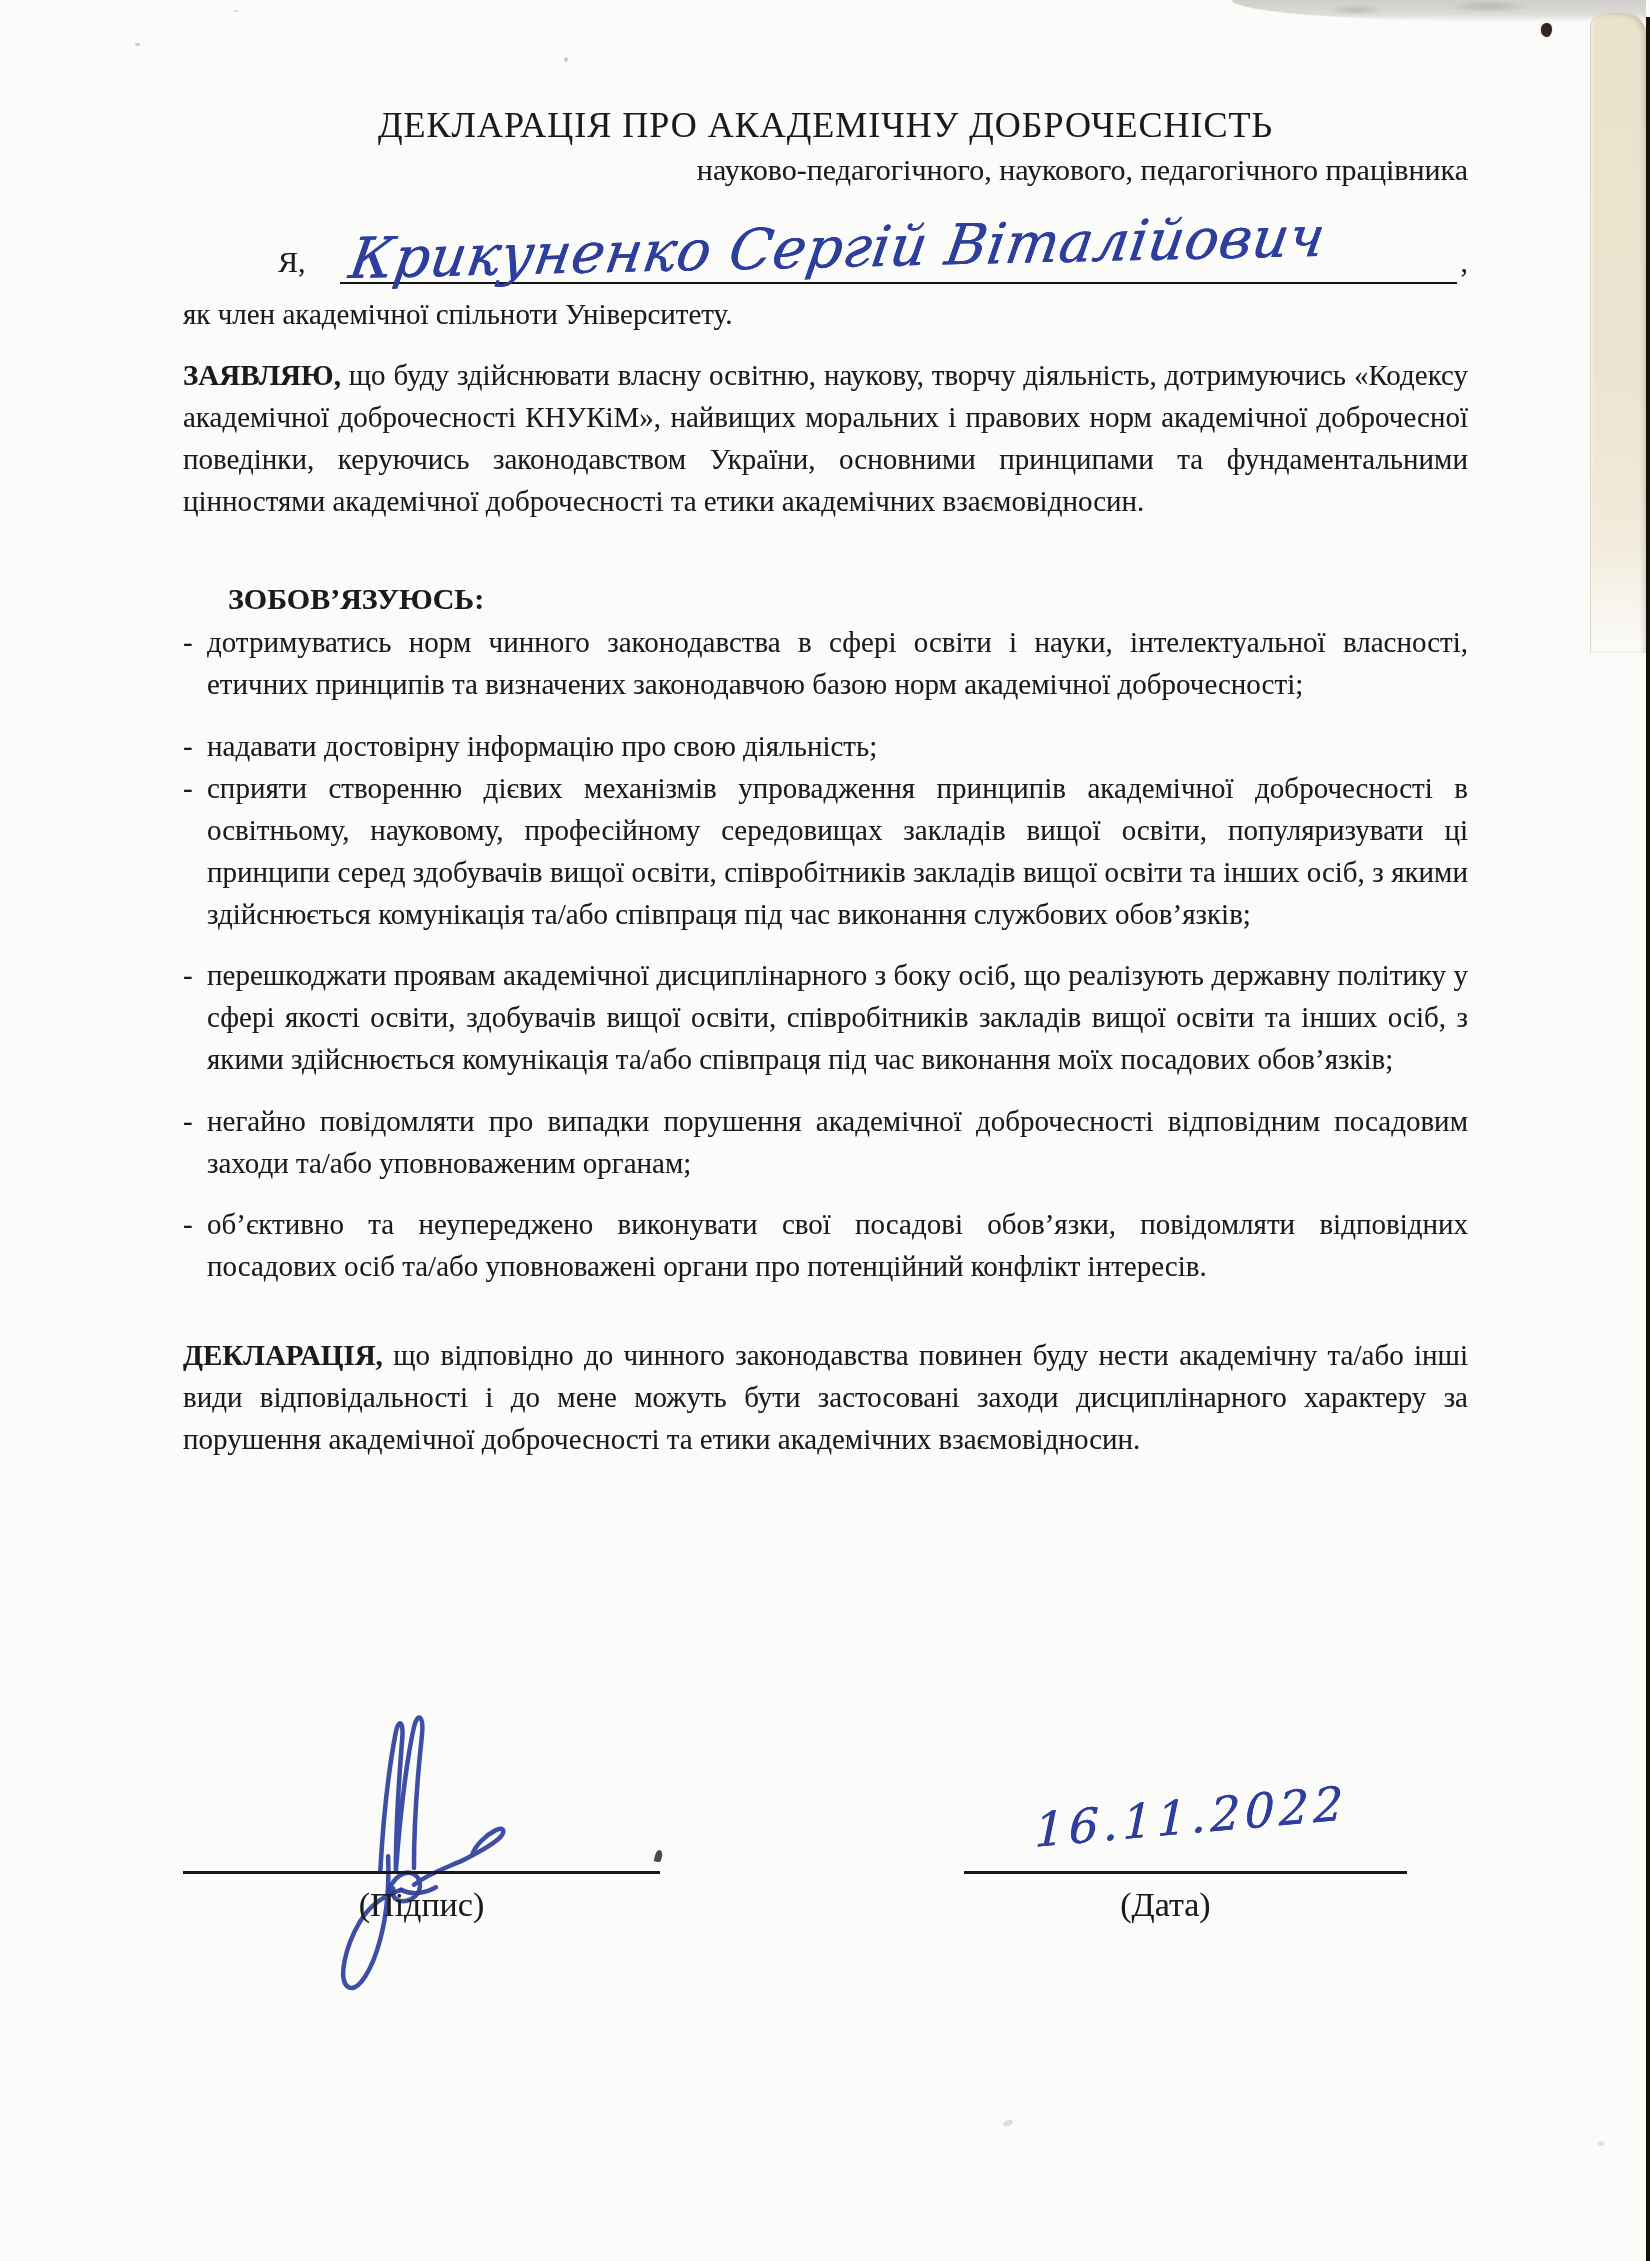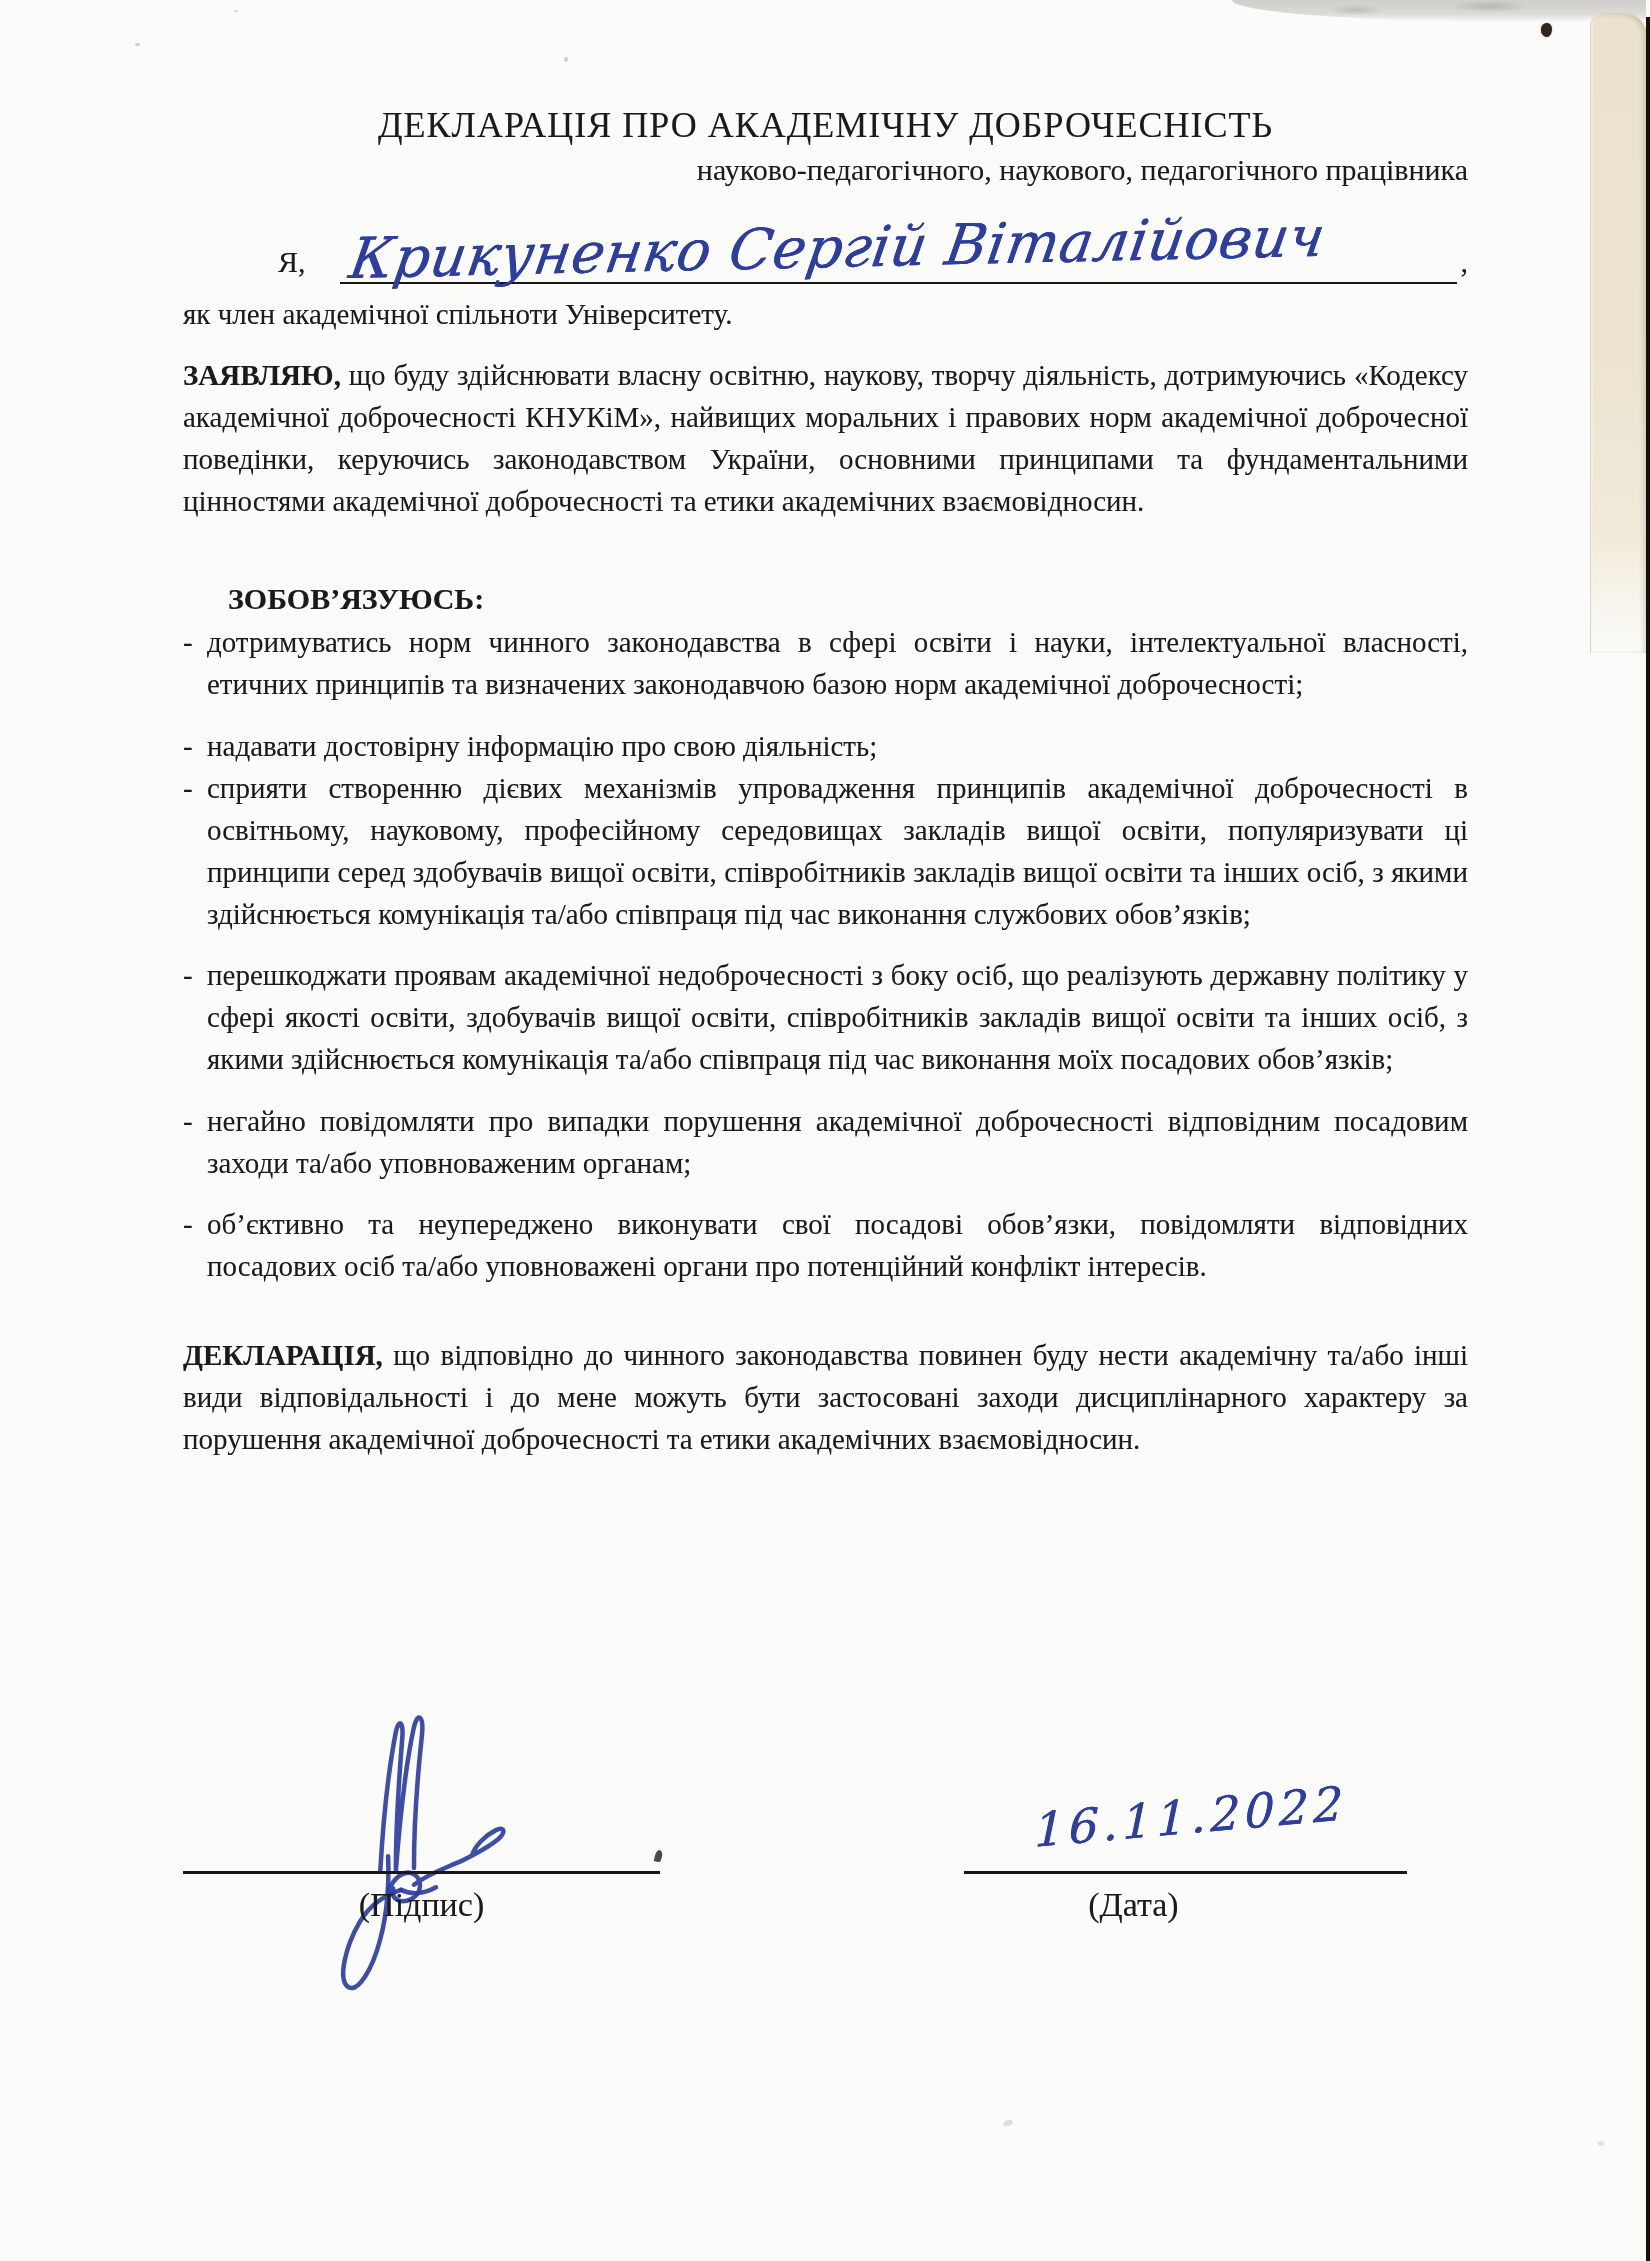--- a/index.html
+++ b/index.html
@@ -96,21 +96,21 @@
   
   .sig-line{position:absolute;height:2.6px;background:#181816;}
   .sig-line.left{left:183px;top:1871px;width:477px;}
   .sig-line.right{left:964px;top:1871px;width:443px;}
   .sig-label{
     position:absolute;text-align:center;font-size:34px;line-height:31px;
     color:#1b1b19;text-shadow:0 0 0.6px rgba(35,35,33,.35);
     font-family:"Liberation Serif", serif;
   }
   .sig-label.left{left:183px;top:1889px;width:477px;}
-  .sig-label.right{left:912px;top:1889px;width:443px;}
+  .sig-label.right{left:944px;top:1889px;width:443px;}
   .hw-date{
     position:absolute;left:1034px;top:1789px;white-space:nowrap;
     font-family:"DejaVu Serif", serif;font-style:italic;
     font-size:47px;letter-spacing:4.5px;
     color:var(--ink_blue,#2e3e9d);
     transform:rotate(-5deg) skewX(-6deg);
     text-shadow:0.4px 0 0 currentColor, 0 0 0.6px rgba(46,62,157,.5);
   }
   .hw-signature{position:absolute;left:291px;top:1701px;}
   .hw-signature svg path{
@@ -161,21 +161,21 @@
       <div class="li">
         <span class="dash">-</span>
         <span class="li-text">надавати достовірну інформацію про свою діяльність;</span>
       </div>
       <div class="li no-gap">
         <span class="dash">-</span>
         <span class="li-text">сприяти створенню дієвих механізмів упровадження принципів академічної доброчесності в освітньому, науковому, професійному середовищах закладів вищої освіти, популяризувати ці принципи серед здобувачів вищої освіти, співробітників закладів вищої освіти та інших осіб, з якими здійснюється комунікація та/або співпраця під час виконання службових обов’язків;</span>
       </div>
       <div class="li">
         <span class="dash">-</span>
-        <span class="li-text">перешкоджати проявам академічної недоброчесності з боку осіб, що реалізують державну політику у сфері якості освіти, здобувачів вищої освіти, співробітників закладів вищої освіти та інших осіб, з якими здійснюється комунікація та/або співпраця під час виконання моїх посадових обов’язків;</span>
+        <span class="li-text">перешкоджати проявам академічної дисциплінарного з боку осіб, що реалізують державну політику у сфері якості освіти, здобувачів вищої освіти, співробітників закладів вищої освіти та інших осіб, з якими здійснюється комунікація та/або співпраця під час виконання моїх посадових обов’язків;</span>
       </div>
       <div class="li">
         <span class="dash">-</span>
         <span class="li-text">негайно повідомляти про випадки порушення академічної доброчесності відповідним посадовим заходи та/або уповноваженим органам;</span>
       </div>
       <div class="li">
         <span class="dash">-</span>
         <span class="li-text">об’єктивно та неупереджено виконувати свої посадові обов’язки, повідомляти відповідних посадових осіб та/або уповноважені органи про потенційний конфлікт інтересів.</span>
       </div>
     </div>

